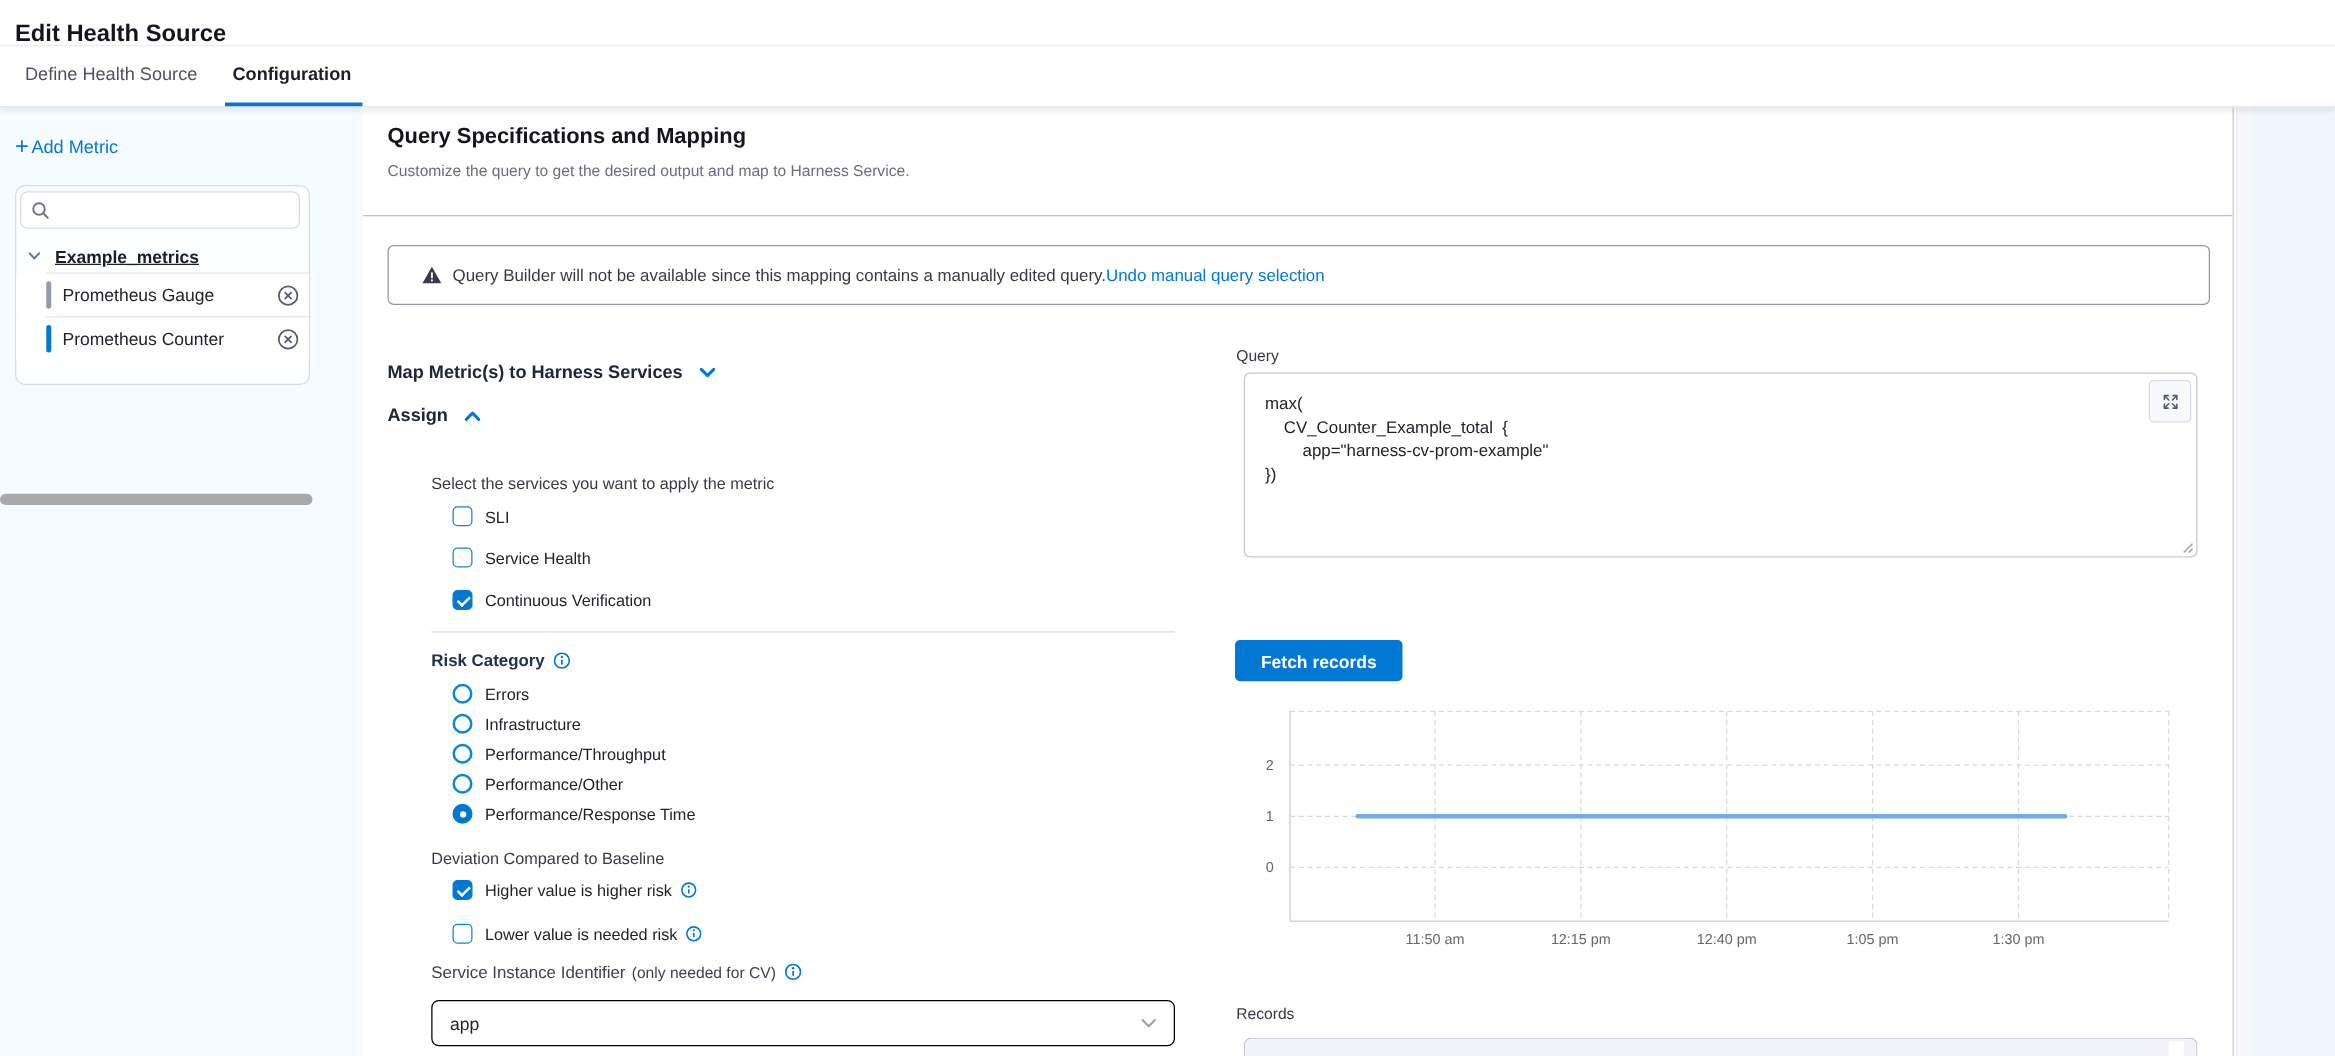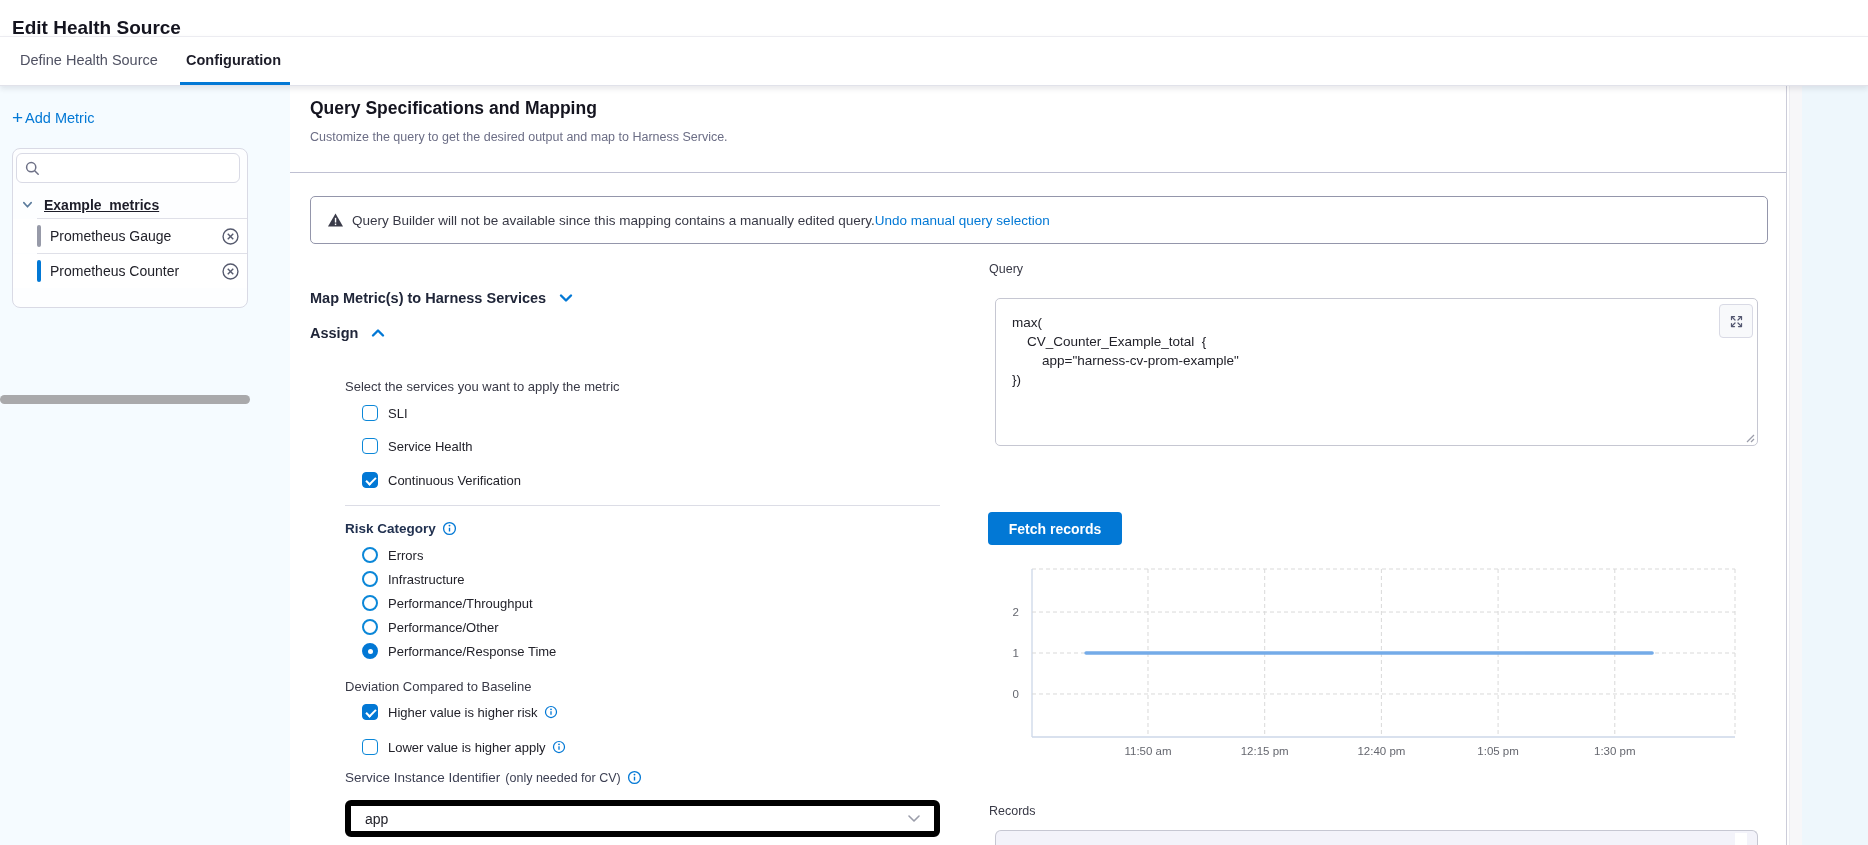--- a/index.html
+++ b/index.html
@@ -38,21 +38,21 @@
 
   
   .main{position:absolute;left:290px;top:84px;width:1497px;height:761px;background:#fff;border-right:1px solid #cbccd9;box-sizing:border-box;}
   .right-scroll-track{position:absolute;left:1789px;top:84px;width:13px;height:761px;background:#f7f7f9;border-left:1px solid #ededf2;}
   .right-page-strip{position:absolute;left:1802px;top:84px;width:66px;height:761px;background:#eef7fc;}
 
   .main-heading{position:absolute;left:20px;top:14px;font-size:17.5px;font-weight:700;color:#14141f;}
   .main-subheading{position:absolute;left:20px;top:46px;font-size:12.5px;color:#6b6d85;}
   .head-divider{position:absolute;left:0;top:88px;width:100%;border-top:1px solid #bfc0d2;}
 
-  .warning-box{position:absolute;left:20px;top:112px;width:1458px;height:48px;border:1px solid #9496ab;border-radius:5px;display:flex;align-items:center;padding-left:16px;box-sizing:border-box;}
+  .warning-box{position:absolute;left:20px;top:112px;width:1458px;height:48px;border:1px solid #9496ab;border-radius:5px;display:flex;align-items:center;padding-left:26px;box-sizing:border-box;}
   .warning-text{font-size:13.5px;color:#383946;margin-left:8px;}
   .warning-link{font-size:13.5px;color:#0278d5;text-decoration:none;cursor:pointer;}
 
   .section-toggle{position:absolute;left:20px;display:flex;align-items:center;cursor:pointer;}
   .section-toggle .stitle{font-size:14.5px;font-weight:700;color:#202639;}
   .section-toggle svg{margin-left:12px;}
   .map-toggle{top:206px;}
   .assign-toggle{top:241px;}
 
   .svc-label{position:absolute;left:55px;top:295px;font-size:13px;color:#383946;}
@@ -69,26 +69,26 @@
 
   .assign-divider{position:absolute;left:55px;top:421px;width:595px;border-top:1px solid #dcdde6;}
   .risk-label-row{position:absolute;left:55px;top:437px;display:flex;align-items:center;}
   .risk-label{font-size:13.5px;font-weight:700;color:#213150;}
   .risk-label-row .info{margin-left:6px;display:flex;}
   .deviation-label{position:absolute;left:55px;top:595px;font-size:13px;color:#383946;}
   .sii-row{position:absolute;left:55px;top:686px;display:flex;align-items:center;}
   .sii-label{font-size:13.5px;color:#3c3f52;}
   .sii-note{font-size:12.5px;color:#3c3f52;margin-left:5px;}
   .sii-row .info{margin-left:6px;display:flex;}
-  .dropdown{position:absolute;left:55px;top:716px;width:595px;height:37px;border:6px solid #000000;border-radius:6px;background:#fff;display:flex;align-items:center;box-sizing:border-box;cursor:pointer;}
+  .dropdown{position:absolute;left:55px;top:716px;width:595px;height:37px;border:1px solid #000000;border-radius:6px;background:#fff;display:flex;align-items:center;box-sizing:border-box;cursor:pointer;}
   .dropdown .dval{margin-left:14px;font-size:14px;color:#22222a;flex:1;}
   .dropdown svg{margin-right:14px;}
 
   
-  .query-label{position:absolute;left:699px;top:178px;font-size:12.5px;color:#383946;}
+  .query-label{position:absolute;left:699px;top:194px;font-size:12.5px;color:#383946;}
   .query-box{position:absolute;left:705px;top:214px;width:763px;height:148px;border:1px solid #c6c7d2;border-radius:5px;background:#fff;box-sizing:border-box;}
   .query-box pre{margin:14px 0 0 16px;font-family:"Liberation Sans",sans-serif;font-size:13.5px;line-height:19px;color:#22222a;white-space:pre;}
   .expand-btn{position:absolute;right:4px;top:5px;width:32px;height:32px;border:1px solid #d9dae5;border-radius:4px;background:#f8f9fb;display:flex;align-items:center;justify-content:center;cursor:pointer;}
   .resize-handle{position:absolute;right:2px;bottom:2px;}
   .fetch-btn{position:absolute;left:698px;top:428px;width:134px;height:33px;background:#0278d5;border:none;border-radius:4px;color:#fff;font-size:14px;font-weight:600;font-family:"Liberation Sans",sans-serif;cursor:pointer;}
   .chart-wrap{position:absolute;left:712px;top:474px;width:756px;height:206px;}
   .records-label{position:absolute;left:699px;top:720px;font-size:12.5px;color:#383946;}
   .records-box{position:absolute;left:705px;top:746px;width:763px;height:15px;background:#f3f3fa;border:1px solid #c6c7d2;border-bottom:none;border-radius:6px 6px 0 0;box-sizing:border-box;}
   .records-scroll{position:absolute;right:10px;top:2px;width:12px;height:13px;background:#fff;}
 
@@ -241,21 +241,21 @@
       <span class="info">
         <svg width="14" height="14" viewBox="0 0 16 16">
             <circle cx="8" cy="8" r="6.3" fill="none" stroke="#0278d5" stroke-width="1.4"></circle>
             <line x1="8" y1="7.2" x2="8" y2="11.2" stroke="#0278d5" stroke-width="1.5"></line>
             <circle cx="8" cy="4.9" r="1" fill="#0278d5"></circle>
           </svg>
       </span>
     </div>
     <div class="opt-row" style="top:654px">
       <span class="cb"></span>
-      <span class="olabel">Lower value is higher apply</span>
+      <span class="olabel">Lower value is needed risk</span>
       <span class="info">
         <svg width="14" height="14" viewBox="0 0 16 16">
             <circle cx="8" cy="8" r="6.3" fill="none" stroke="#0278d5" stroke-width="1.4"></circle>
             <line x1="8" y1="7.2" x2="8" y2="11.2" stroke="#0278d5" stroke-width="1.5"></line>
             <circle cx="8" cy="4.9" r="1" fill="#0278d5"></circle>
           </svg>
       </span>
     </div>
 
     <div class="sii-row">

